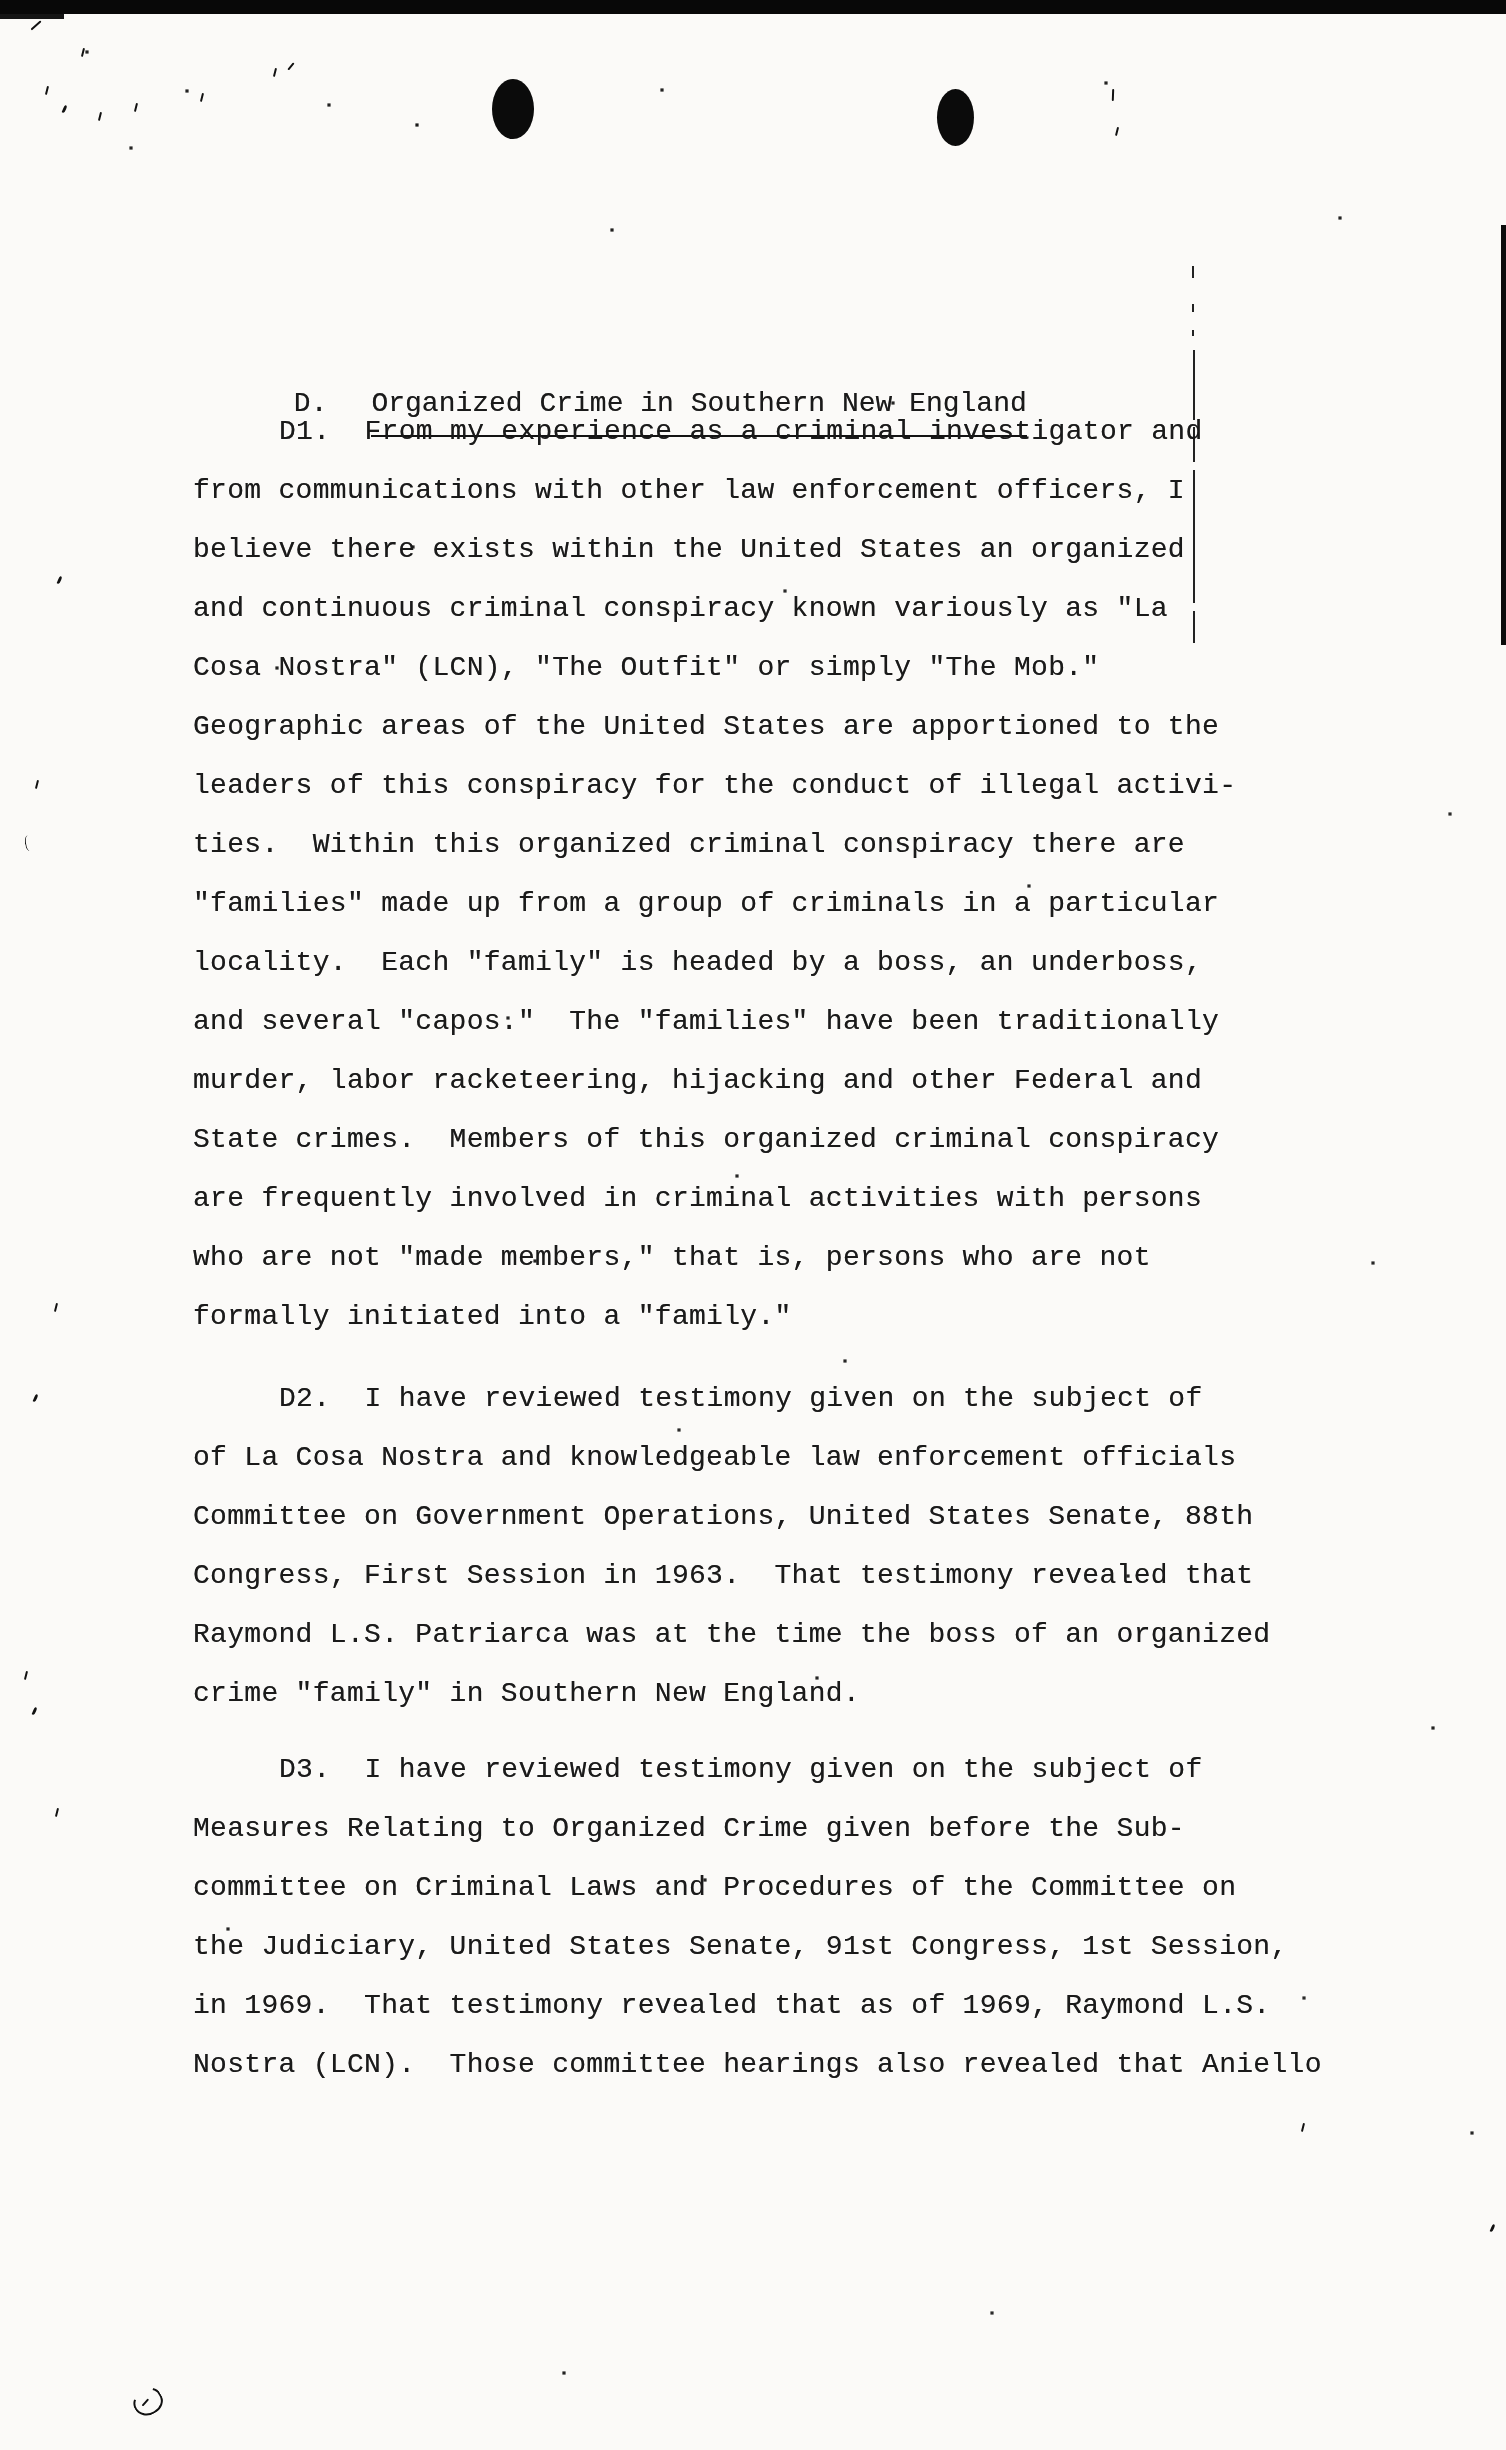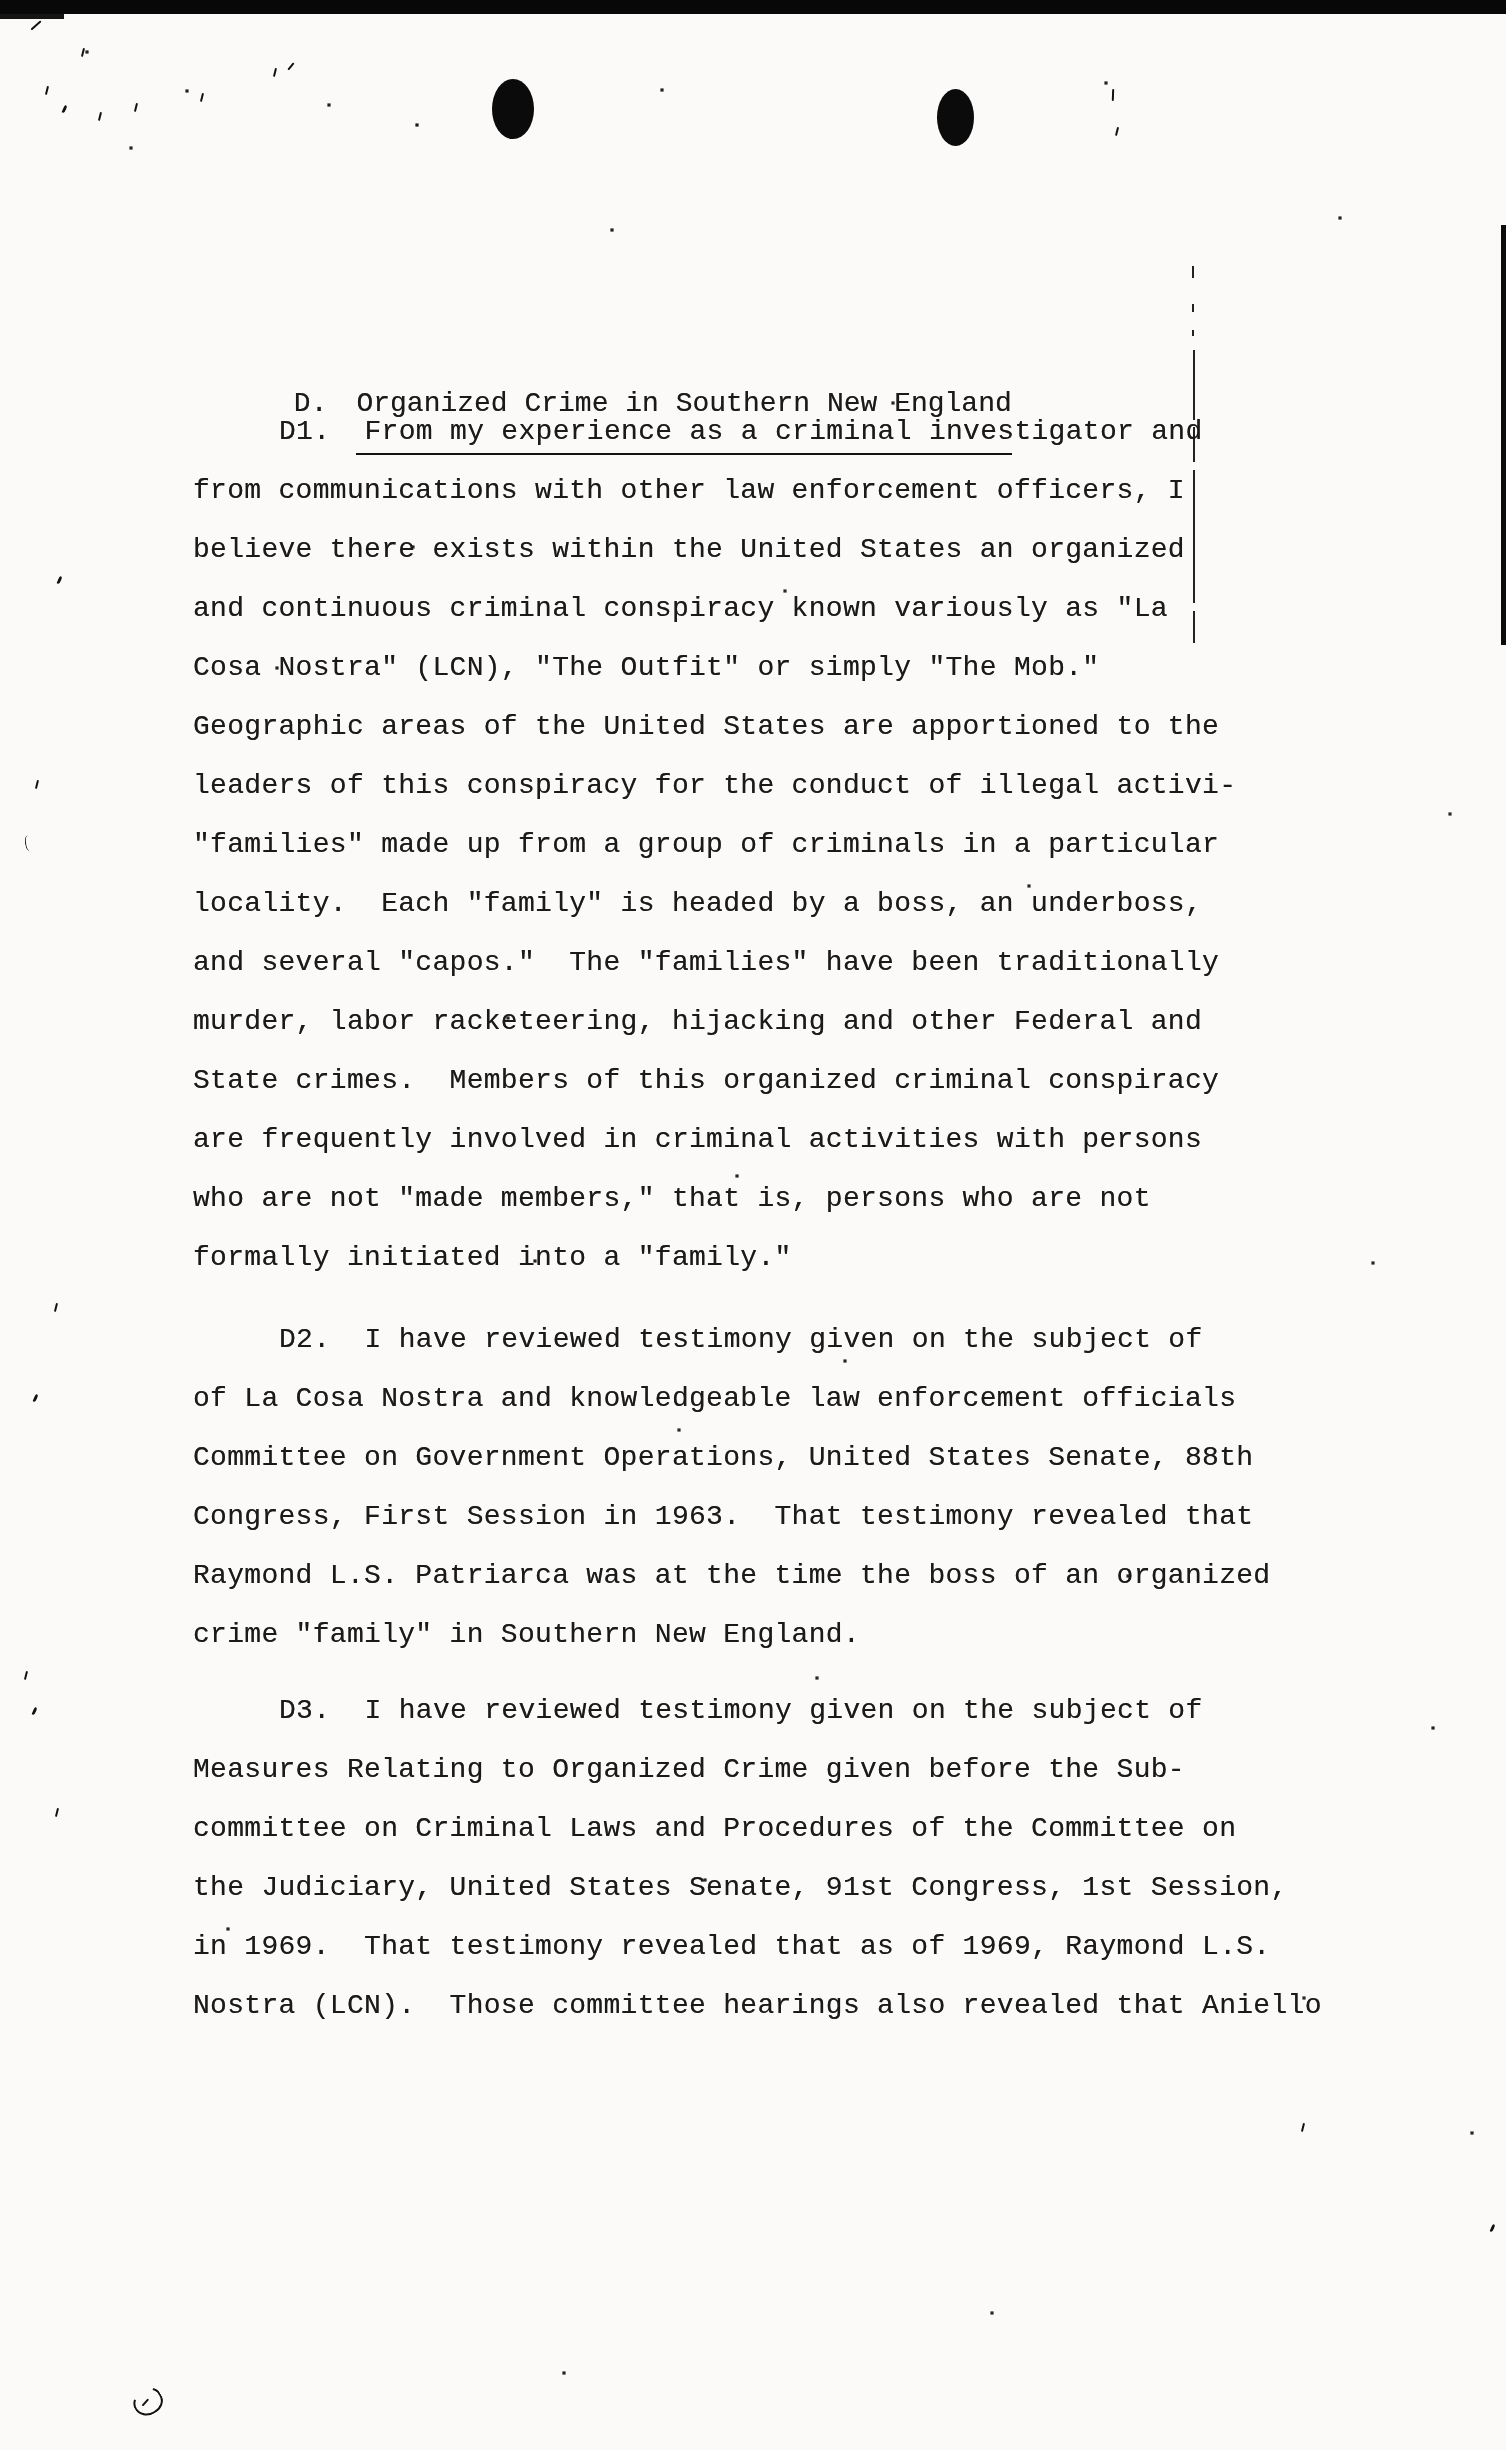--- a/index.html
+++ b/index.html
@@ -47,21 +47,21 @@
   .content { position:absolute; left:193px; top:315px; width:1226px; }
   .line {
     height:59px; line-height:59px;
     font-size:28px; letter-spacing:0.3px;
     white-space:pre;
     text-shadow:0 0 0.6px rgba(10,10,10,0.55);
   }
   .indent { padding-left:86px; }
   .heading { height:59px; line-height:59px; font-size:28px; white-space:pre; text-shadow:0 0 0.6px rgba(10,10,10,0.55); }
   .hlabel { display:inline-block; }
-  .htitle { display:inline-block; margin-left:29px; border-bottom:2.9px solid #131313; padding-bottom:20px; }
+  .htitle { display:inline-block; margin-left:44px; border-bottom:2.9px solid #131313; padding-bottom:2px; }
   .para-d1 { margin-top:28px; }
   .para-d2 { margin-top:23.4px; }
   .para-d3 { margin-top:16.3px; }
 </style>
 </head>
 <body>
 
 <div class="page">
 
   <div class="top-edge"></div>
@@ -114,20 +114,21 @@
     </div>
 
     <div class="para para-d1">
       <div class="line indent">D1.  From my experience as a criminal investigator and</div>
       <div class="line">from communications with other law enforcement officers, I</div>
       <div class="line">believe there exists within the United States an organized</div>
       <div class="line">and continuous criminal conspiracy known variously as "La</div>
       <div class="line">Cosa Nostra" (LCN), "The Outfit" or simply "The Mob."</div>
       <div class="line">Geographic areas of the United States are apportioned to the</div>
       <div class="line">leaders of this conspiracy for the conduct of illegal activi-</div>
+      <div class="line">ties.  Within this organized criminal conspiracy there are</div>
       <div class="line">"families" made up from a group of criminals in a particular</div>
       <div class="line">locality.  Each "family" is headed by a boss, an underboss,</div>
       <div class="line">and several "capos."  The "families" have been traditionally</div>
       <div class="line">murder, labor racketeering, hijacking and other Federal and</div>
       <div class="line">State crimes.  Members of this organized criminal conspiracy</div>
       <div class="line">are frequently involved in criminal activities with persons</div>
       <div class="line">who are not "made members," that is, persons who are not</div>
       <div class="line">formally initiated into a "family."</div>
     </div>
 

